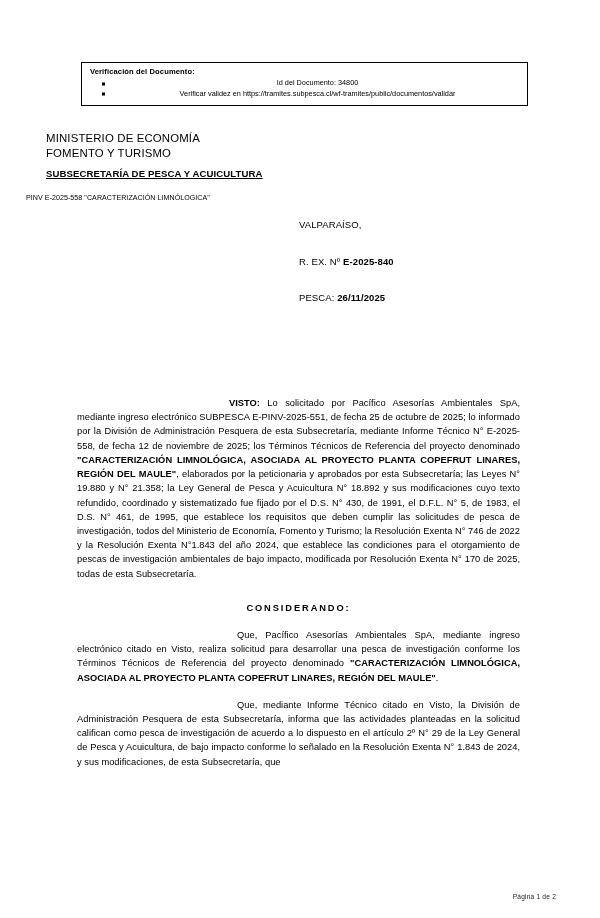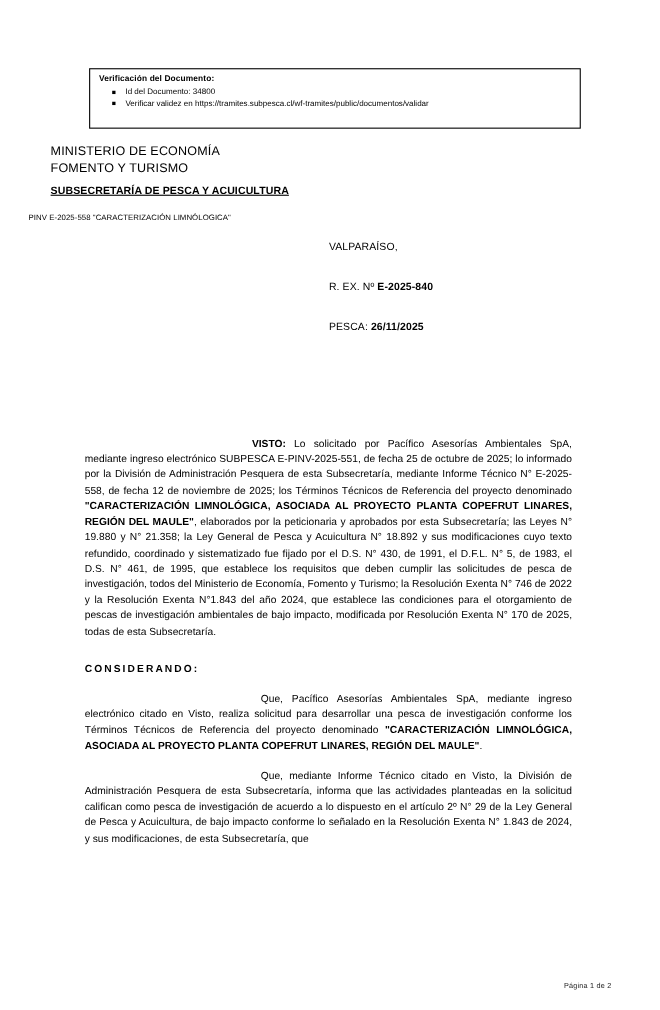--- a/index.html
+++ b/index.html
@@ -24,41 +24,42 @@
   }
 
   
   .verif-box {
     position: absolute;
     left: 81px;
     top: 62px;
     width: 447px;
     border: 1.2px solid #000;
     box-sizing: border-box;
-    padding: 5px 6px 16px 8px;
+    padding: 5px 6px 5px 8px;
     background: #fff;
   }
   .verif-title {
     font-size: 7.6px;
     font-weight: bold;
     letter-spacing: 0.1px;
     margin: 0 0 2px 0;
     line-height: 1.1;
   }
   .verif-list {
     margin: 0;
     padding: 0;
     list-style: none;
   }
   .verif-list li {
     font-size: 7.3px;
     line-height: 1.45;
     position: relative;
     padding-left: 24px;
     white-space: nowrap;
+    text-align: center;
   }
   .verif-list li .bullet {
     position: absolute;
     left: 12px;
     top: 50%;
     transform: translateY(-50%);
     width: 3px;
     height: 3px;
     background: #000;
   }
@@ -142,20 +143,21 @@
   }
   .para + .para { margin-top: 13px; }
   .para .indent { display: inline-block; width: 152px; }
   .para .indent-sm { display: inline-block; width: 160px; }
   .para b { font-weight: bold; }
 
   .section-head {
     margin: 22px 0 0 0;
     font-size: 9.3px;
     font-weight: bold;
+    text-align: center;
     letter-spacing: 1.9px;
   }
   .section-head + .para { margin-top: 15px; }
 
   
   .footer {
     position: absolute;
     right: 44px;
     bottom: 18px;
     font-size: 6.6px;

